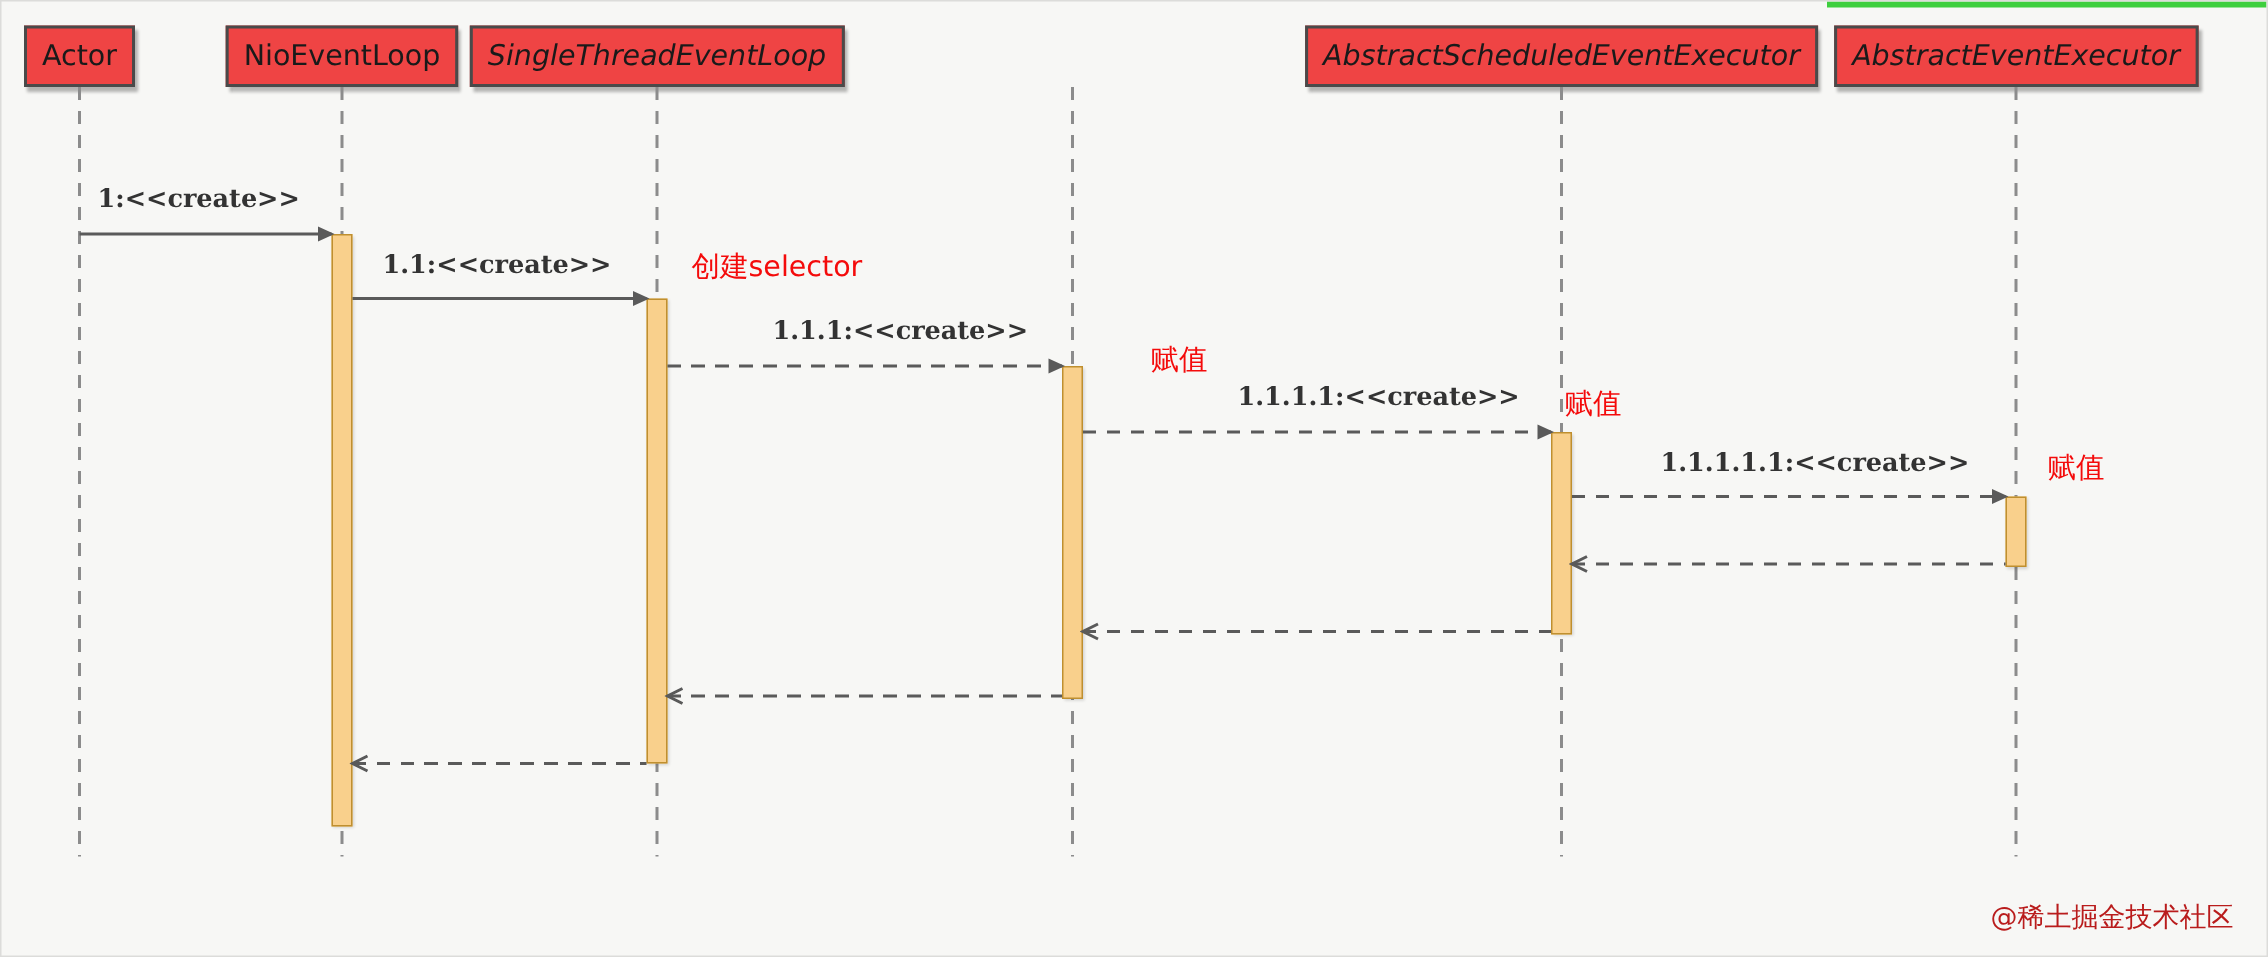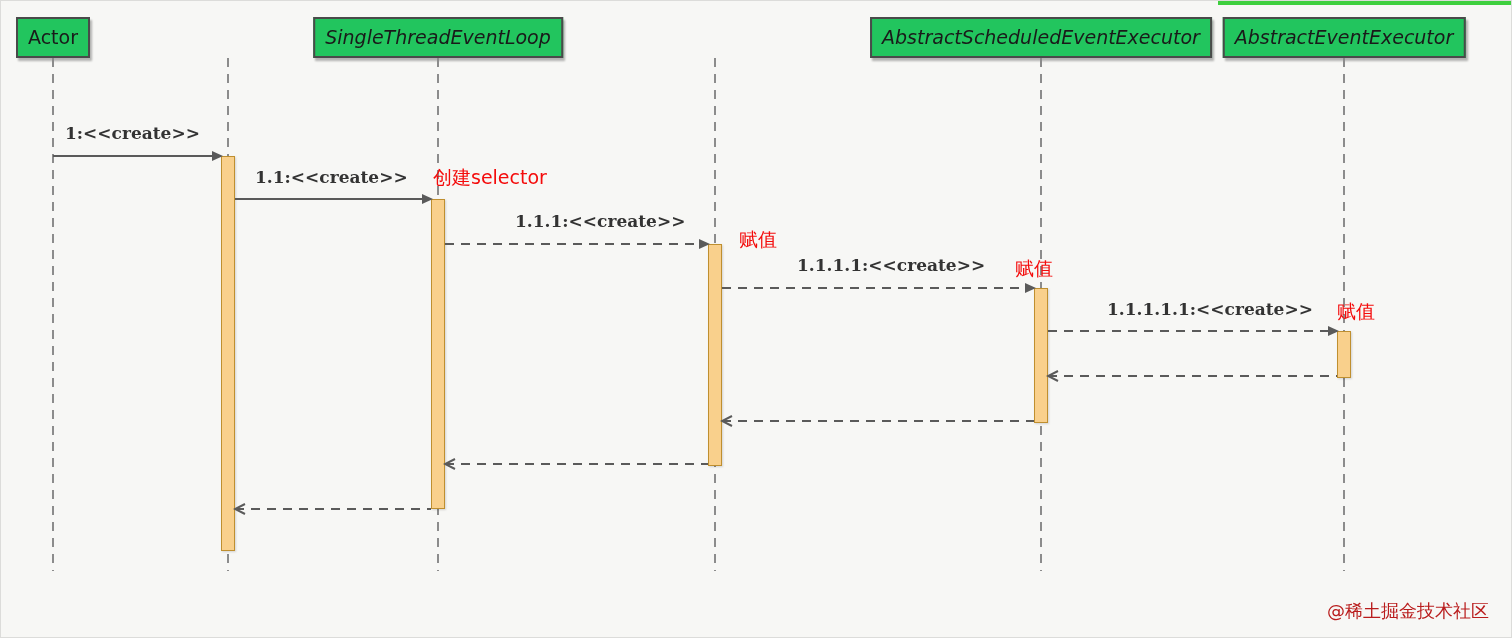--- a/index.html
+++ b/index.html
@@ -4,21 +4,21 @@
 <style>
   html,body{margin:0;padding:0;background:#ededeb;}
   .canvas{
     position:relative;width:1512px;height:638px;box-sizing:border-box;
     background:#f7f7f5;border:1px solid #dcdcda;overflow:hidden;
     font-family:"DejaVu Sans","Liberation Sans",sans-serif;
   }
   .progress{position:absolute;top:0;right:0;width:293px;height:4px;background:#3ecf3e;}
   .participant{
     position:absolute;top:16px;transform:translateX(-50%);
-    background:#22c55e;border:2px solid #4a4a4a;box-sizing:border-box;
+    background:#ef4444;border:2px solid #4a4a4a;box-sizing:border-box;
     box-shadow:2px 3px 2px rgba(0,0,0,0.28);
     padding:6px 10px;font-size:19px;color:#1a1a1a;white-space:nowrap;line-height:1.3;
   }
   .participant.italic{font-style:italic;text-align:right;}
   .lifeline{
     position:absolute;width:2px;
     background:repeating-linear-gradient(180deg,#8c8c8c 0,#8c8c8c 9px,transparent 9px,transparent 16px);
   }
   .activation{
     position:absolute;width:14px;box-sizing:border-box;
@@ -30,31 +30,32 @@
   .msg.dashed{background:repeating-linear-gradient(90deg,#5a5a5a 0,#5a5a5a 9px,transparent 9px,transparent 16px);}
   .head-right{
     position:absolute;right:-2px;top:-4px;width:0;height:0;
     border-left:11px solid #5a5a5a;border-top:5px solid transparent;border-bottom:5px solid transparent;
   }
   .head-left{position:absolute;left:-2px;top:-6px;line-height:0;}
   .msg-label{
     position:absolute;font-family:"DejaVu Serif","Liberation Serif",serif;
     font-size:17px;color:#333;white-space:nowrap;font-weight:bold;
   }
-  .annotation{position:absolute;font-size:19px;color:#f40b0b;white-space:nowrap;}
+  .annotation{position:absolute;font-size:19px;color:#f40b0b;white-space:nowrap;margin-left:28px;}
   .watermark{position:absolute;right:22px;bottom:14px;font-size:18px;color:#b91c1c;}
 </style>
 </head>
 <body>
 
 <div class="canvas">
 
   <div class="progress"></div>
 
   <div class="participant" style="left:52px">Actor</div>
+  <div class="participant" style="left:227px">NioEventLoop</div>
   <div class="participant italic" style="left:437px">SingleThreadEventLoop</div>
   <div class="participant italic" style="left:1040px">AbstractScheduledEventExecutor</div>
   <div class="participant italic" style="left:1343px">AbstractEventExecutor</div>
 
   <div class="lifeline" style="left:51px;top:57px;height:513px"></div>
   <div class="lifeline" style="left:226px;top:57px;height:513px"></div>
   <div class="lifeline" style="left:436px;top:57px;height:513px"></div>
   <div class="lifeline" style="left:713px;top:57px;height:513px"></div>
   <div class="lifeline" style="left:1039px;top:57px;height:513px"></div>
   <div class="lifeline" style="left:1342px;top:57px;height:513px"></div>
@@ -78,21 +79,21 @@
 
   <div class="msg dashed" style="left:444px;top:242px;width:263px">
     <span class="head-right"></span>
   </div>
   <span class="msg-label" style="left:514px;top:210px">1.1.1:&lt;&lt;create&gt;&gt;</span>
   <span class="annotation" style="left:738px;top:226px">赋值</span>
 
   <div class="msg dashed" style="left:721px;top:286px;width:312px">
     <span class="head-right"></span>
   </div>
-  <span class="msg-label" style="left:796px;top:254px">1.1.1.1:&lt;&lt;create&gt;&gt;</span>
+  <span class="msg-label" style="left:824px;top:254px">1.1.1.1:&lt;&lt;create&gt;&gt;</span>
   <span class="annotation" style="left:1014px;top:255px">赋值</span>
 
   <div class="msg dashed" style="left:1047px;top:329px;width:289px">
     <span class="head-right"></span>
   </div>
   <span class="msg-label" style="left:1106px;top:298px">1.1.1.1.1:&lt;&lt;create&gt;&gt;</span>
   <span class="annotation" style="left:1336px;top:298px">赋值</span>
 
   <div class="msg dashed" style="left:1047px;top:374px;width:289px">
     <span class="head-left"><svg width="14" height="14" viewBox="0 0 14 14">

